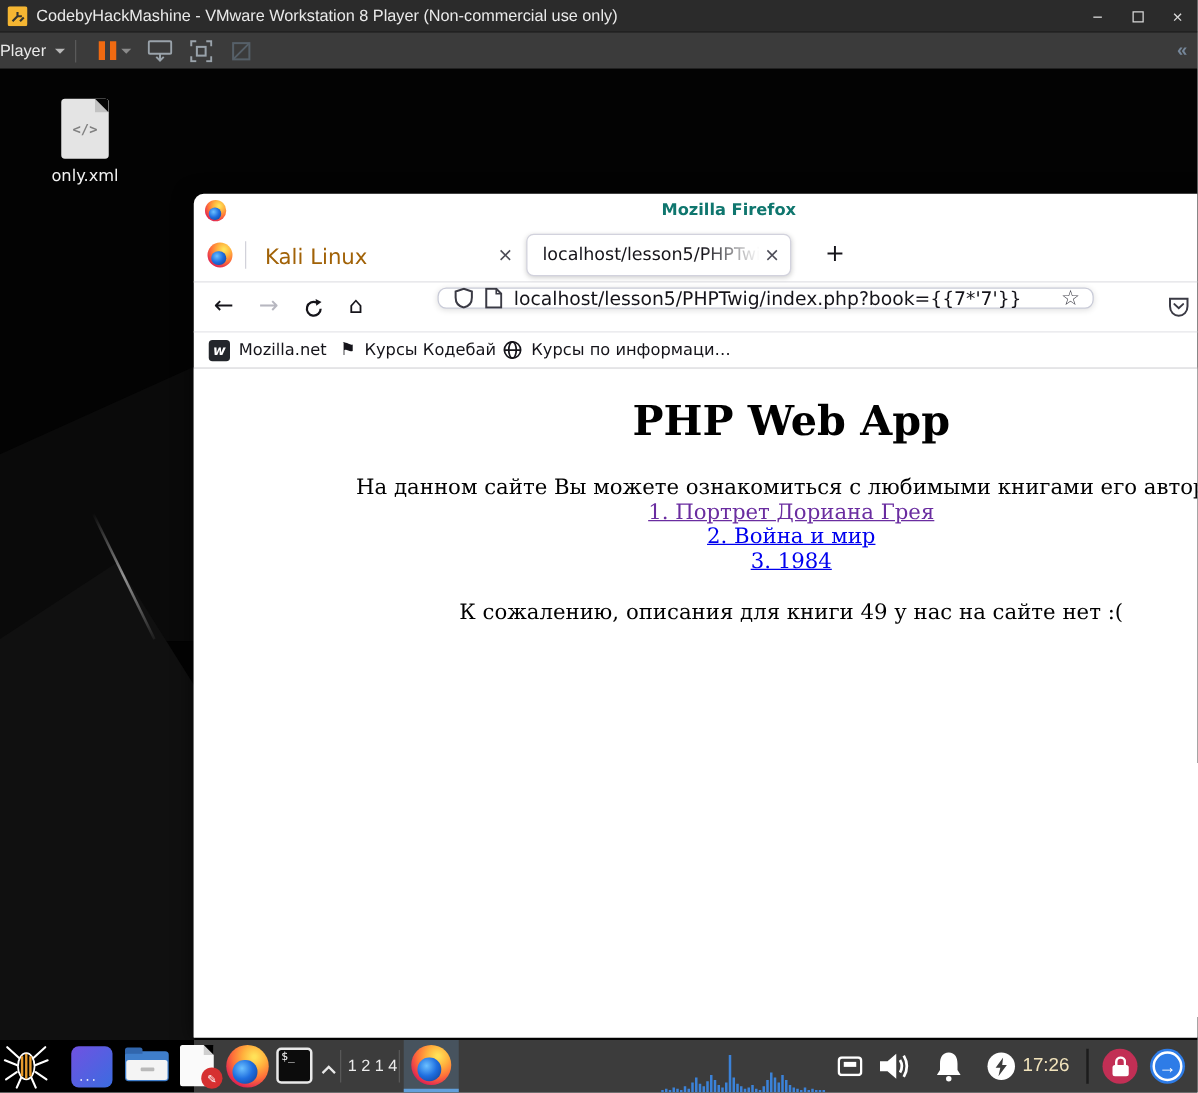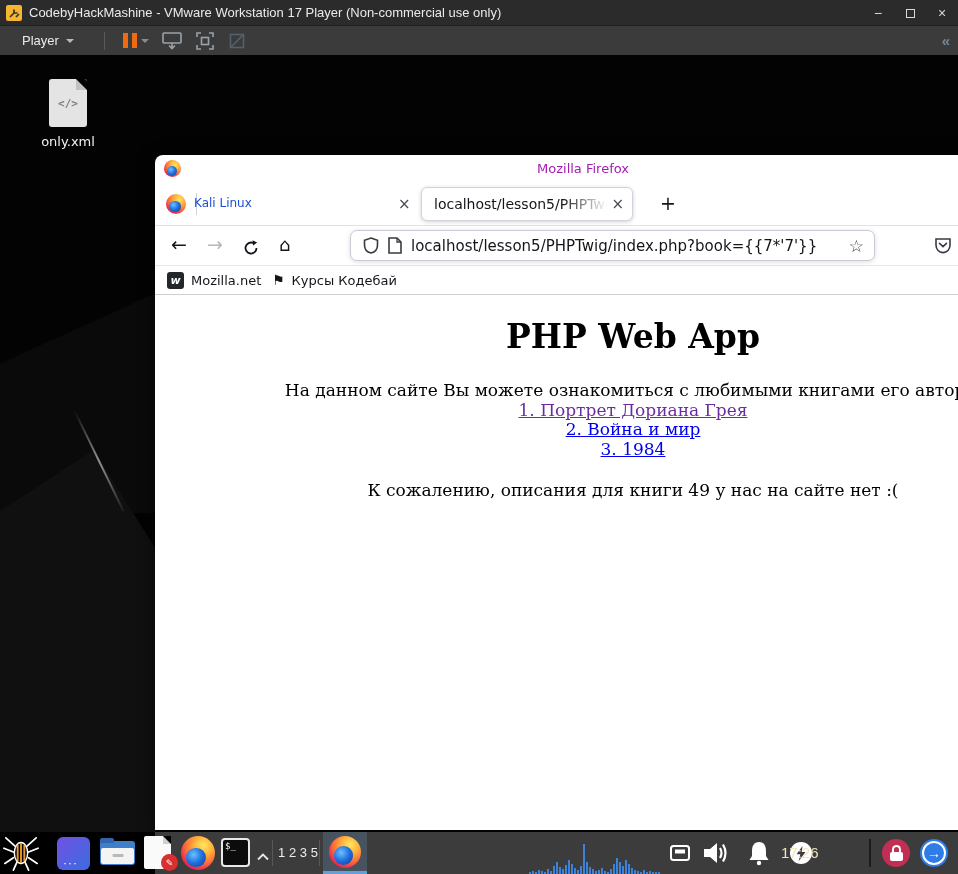--- a/index.html
+++ b/index.html
@@ -7,21 +7,21 @@
   body { position:relative; overflow:hidden; background:#000; font-family:"Liberation Sans",sans-serif; }
 
   
   .vm-titlebar { position:absolute; top:0; left:0; width:958px; height:26px; background:#2b2b2b; display:flex; align-items:center; gap:7px; padding-left:6px; border-bottom:1px solid #1f1f1f; }
   .vm-title { color:#eaeaea; font-size:13px; white-space:nowrap; }
   .vm-controls { position:absolute; right:0; top:0; height:26px; display:flex; }
   .vm-btn { width:32px; height:26px; display:flex; align-items:center; justify-content:center; color:#d9d9d9; font-size:14px; }
   .vm-max-box { width:9px; height:9px; border:1.5px solid #d9d9d9; }
 
   .vm-toolbar { position:absolute; top:26px; left:0; width:958px; height:29px; background:#3b3b3b; display:flex; align-items:center; }
-  .player-menu { display:flex; align-items:center; gap:7px; color:#eaeaea; font-size:13px; padding:0 22px; height:100%; }
+  .player-menu { display:flex; align-items:center; gap:7px; color:#eaeaea; font-size:13px; padding:0 0; height:100%; }
   .caret-down { width:0; height:0; border-left:4px solid transparent; border-right:4px solid transparent; border-top:4px solid #b9b9b9; }
   .vm-sep { width:1px; height:18px; background:#5a5a5a; margin:0 8px; }
   .pause-icon { display:flex; gap:4px; margin:0 4px 0 10px; }
   .pause-icon i { display:block; width:5px; height:15px; background:#f06a11; }
   .vm-tool { margin:0 7px; display:flex; align-items:center; }
   .vm-collapse { position:absolute; right:10px; color:#76879a; font-size:15px; font-weight:bold; letter-spacing:-2px; }
 
   
   .guest { position:absolute; top:55px; left:0; width:958px; height:777px; background:#030303; overflow:hidden; }
   .facet-a { position:absolute; left:0; top:238px; width:156px; height:220px; background:#0a0a0a; clip-path:polygon(0 32%,100% 0,100% 100%,0 100%); }
@@ -34,40 +34,40 @@
   .file-glyph { position:absolute; inset:0; display:flex; align-items:center; justify-content:center; color:#808080; font-weight:bold; font-size:11px; font-family:"DejaVu Sans Mono",monospace; }
   .file-label { margin-top:7px; color:#f2f2f2; font-size:13px; }
 
   
   .fx-window { position:absolute; left:155px; top:100px; width:956px; height:675px; background:#fff; border-radius:8px 8px 0 0; box-shadow:0 2px 16px rgba(0,0,0,.6); font-family:"DejaVu Sans",sans-serif; }
   .firefox-ball { border-radius:50%; background:radial-gradient(circle at 66% 28%, #ffe158 4%, #ffb13d 28%, #ff7139 52%, #e22850 76%, #99124e 96%); position:relative; overflow:hidden; }
   .firefox-ball::after { content:""; position:absolute; left:16%; top:34%; width:58%; height:58%; border-radius:50%; background:radial-gradient(circle at 38% 35%, #6cc1ff 0%, #1f6fe0 48%, #0f3a8c 100%); }
 
   .fx-titlebar { position:absolute; top:0; left:0; right:0; height:27px; }
   .fx-logo { position:absolute; left:9px; top:5px; width:17px; height:17px; }
-  .fx-title { position:absolute; left:428px; top:6px; transform:translateX(-50%); font-weight:normal; font-size:13px; color:#a21caf; }
+  .fx-title { position:absolute; left:428px; top:6px; transform:translateX(-50%); font-weight:bold; font-size:13px; color:#0f766e; }
 
   .fx-tabbar { position:absolute; top:27px; left:0; right:0; height:44px; border-bottom:1px solid #e2e2e6; }
   .fxview-icon { position:absolute; left:11px; top:12px; width:20px; height:20px; }
   .tab-sep { position:absolute; left:41px; top:11px; width:1px; height:22px; background:#d2d2da; }
-  .tab1-label { position:absolute; left:39px; top:14px; font-size:12px; color:#1d4ed8; }
+  .tab1-label { position:absolute; left:57px; top:14px; font-size:17px; color:#a16207; }
   .tab-close { font-size:15px; color:#4c4c57; }
   .tab1-close { position:absolute; left:243px; top:13px; }
   .tab2 { position:absolute; left:266px; top:5px; width:212px; height:34px; background:#fff; border:1px solid #d2d2dd; border-radius:6px; box-shadow:0 1px 4px rgba(0,0,0,.18); display:flex; align-items:center; padding:0 8px 0 12px; }
   .tab2-label { flex:1; font-size:14px; color:#15141a; white-space:nowrap; overflow:hidden;
     -webkit-mask-image:linear-gradient(90deg,#000 72%,transparent 98%); mask-image:linear-gradient(90deg,#000 72%,transparent 98%); }
   .newtab-btn { position:absolute; left:505px; top:10px; font-size:19px; color:#15141a; }
 
   .fx-navbar { position:absolute; top:71px; left:0; right:0; height:40px; border-bottom:1px solid #e6e6ea; }
   .nav-btn { position:absolute; top:7px; font-size:19px; color:#15141a; }
   .nav-back { left:16px; }
   .nav-fwd { left:52px; color:#b7b7c0; }
   .nav-reload { left:88px; top:12px; }
   .nav-home { left:124px; top:8px; font-size:18px; }
-  .urlbar { position:absolute; left:195px; top:4px; width:525px; height:31px; background:#fff; border:1px solid #c9cbd8; border-radius:7px; box-shadow:0 1px 5px rgba(0,0,0,.14); display:flex; align-items:center; gap:9px; padding:0 10px 0 12px; }
+  .urlbar { position:absolute; left:195px; top:4px; width:525px; height:17px; background:#fff; border:1px solid #c9cbd8; border-radius:7px; box-shadow:0 1px 5px rgba(0,0,0,.14); display:flex; align-items:center; gap:9px; padding:0 10px 0 12px; }
   .url-text { flex:1; font-size:15px; color:#15141a; white-space:nowrap; overflow:hidden; }
   .star-btn { font-size:17px; color:#45454f; }
   .pocket-btn { position:absolute; left:778px; top:9px; }
 
   .fx-bookmarks { position:absolute; top:111px; left:0; right:0; height:29px; border-bottom:1px solid #cfcfd4; font-size:13px; color:#15141a; }
   .bm { position:absolute; top:0; height:28px; display:flex; align-items:center; gap:7px; }
   .bm1 { left:12px; } .bm2 { left:117px; } .bm3 { left:247px; }
   .codeby-fav { width:17px; height:17px; background:#23262b; border-radius:3px; color:#fff; font-size:11px; font-weight:bold; font-style:italic; display:flex; align-items:center; justify-content:center; }
   .flag-fav { font-size:14px; color:#15141a; }
 
@@ -99,40 +99,40 @@
   .tb-sep { width:1px; height:26px; background:#585858; top:8px; }
   .sep-a { left:272px; } .sep-b { left:319px; }
   .workspaces { left:276px; top:13px; width:44px; text-align:center; color:#ececec; font-size:13px; }
   .fx-task { left:323px; top:0; width:44px; height:42px; background:#47535e; border-bottom:3px solid #62a0dc; display:flex; align-items:center; justify-content:center; }
   .fx-task .firefox-ball { width:32px; height:32px; }
   .net-graph { left:528px; top:2px; }
   .display-icon { left:670px; top:13px; }
   .speaker-icon { left:704px; top:9px; }
   .bell-icon { left:747px; top:8px; }
   .power-icon { left:790px; top:10px; width:22px; height:22px; background:#fff; border-radius:50%; display:flex; align-items:center; justify-content:center; }
-  .clock { left:781px; top:12px; font-size:15px; color:#f2e4bc; }
+  .clock { left:818px; top:12px; font-size:15px; color:#f2e4bc; }
   .sep-dark { left:869px; top:7px; width:2px; height:28px; background:#1c1c1c; }
   .lock-btn { left:882px; top:7px; width:28px; height:28px; border-radius:50%; background:#c22f55; }
   .padlock-shackle { position:absolute; left:10px; top:6px; width:9px; height:8px; border:2px solid #fff; border-bottom:none; border-radius:5px 5px 0 0; }
   .padlock-body { position:absolute; left:8px; top:13px; width:13px; height:9px; background:#fff; border-radius:2px; }
   .logout-btn { left:920px; top:7px; width:28px; height:28px; border-radius:50%; background:#2e7ce7; display:flex; align-items:center; justify-content:center; color:#fff; font-size:14px; font-weight:bold; }
   .logout-btn::before { content:""; position:absolute; inset:2px; border:2px solid #fff; border-radius:50%; }
 </style>
 </head>
 <body>
 
 <div class="vm-titlebar">
   <svg width="16" height="16" viewBox="0 0 16 16">
       <rect width="16" height="16" rx="2" fill="#f5b632"></rect>
       <g stroke="#35342f" stroke-width="1.7" fill="none">
         <path d="M4 12 L8 8 M8 8 L8 4.5 M8 8 L11.5 8"></path>
         <path d="M10 12 l3 -3"></path>
       </g>
     </svg>
-  <span class="vm-title">CodebyHackMashine - VMware Workstation 17 Player (Non-commercial use only)</span>
+  <span class="vm-title">CodebyHackMashine - VMware Workstation 8 Player (Non-commercial use only)</span>
   <div class="vm-controls">
     <span class="vm-btn">−</span>
     <span class="vm-btn">
         <i class="vm-max-box"></i>
       </span>
     <span class="vm-btn">×</span>
   </div>
 </div>
 
 <div class="vm-toolbar">
@@ -234,20 +234,30 @@
     </div>
 
     <div class="fx-bookmarks">
       <div class="bm bm1">
         <span class="codeby-fav">w</span>
         <span>Mozilla.net</span>
       </div>
       <div class="bm bm2">
         <span class="flag-fav">⚑</span>
         <span>Курсы Кодебай</span>
+      </div>
+      <div class="bm bm3">
+        <svg width="16" height="16" viewBox="0 0 16 16">
+            <g fill="none" stroke="#15141a" stroke-width="1.4">
+              <circle cx="8" cy="8" r="6.5"></circle>
+              <ellipse cx="8" cy="8" rx="3" ry="6.5"></ellipse>
+              <path d="M1.5 8 H14.5"></path>
+            </g>
+          </svg>
+        <span>Курсы по информаци…</span>
       </div>
     </div>
 
     <div class="fx-content">
       <h1 class="page-heading">PHP Web App</h1>
       <div class="page-intro">На данном сайте Вы можете ознакомиться с любимыми книгами его автора:</div>
       <a class="book-link link-visited">1. Портрет Дориана Грея</a>
       <a class="book-link link-new">2. Война и мир</a>
       <a class="book-link link-new">3. 1984</a>
       <div class="page-message">К сожалению, описания для книги 49 у нас на сайте нет :(</div>
@@ -287,21 +297,21 @@
     <span class="editor-badge">✎</span>
   </span>
   <span class="tb fx-launch firefox-ball"></span>
   <span class="tb terminal">$_</span>
   <span class="tb chev-up">
     <svg width="12" height="8" viewBox="0 0 12 8">
         <polyline points="1,6.5 6,1.5 11,6.5" stroke="#e8e8e8" stroke-width="1.8" fill="none"></polyline>
       </svg>
   </span>
   <i class="tb tb-sep sep-a"></i>
-  <span class="tb workspaces">1 2 3 5</span>
+  <span class="tb workspaces">1 2 1 4</span>
   <i class="tb tb-sep sep-b"></i>
   <span class="tb fx-task">
       <i class="firefox-ball"></i>
     </span>
 
   <svg class="tb net-graph" width="134" height="40" viewBox="0 0 134 40">
     <path stroke="#3b82d8" stroke-width="2" d="M2 40 v-2 M5 40 v-3 M8 40 v-2 M11 40 v-4 M14 40 v-3 M17 40 v-2 M20 40 v-5 M23 40 v-3 M26 40 v-8 M29 40 v-12 M32 40 v-7 M35 40 v-5 M38 40 v-9 M41 40 v-14 M44 40 v-10 M47 40 v-6 M50 40 v-4 M53 40 v-8 M56 40 v-30 M59 40 v-12 M62 40 v-7 M65 40 v-5 M68 40 v-3 M71 40 v-4 M74 40 v-6 M77 40 v-3 M80 40 v-2 M83 40 v-5 M86 40 v-10 M89 40 v-16 M92 40 v-12 M95 40 v-8 M98 40 v-14 M101 40 v-10 M104 40 v-6 M107 40 v-4 M110 40 v-3 M113 40 v-2 M116 40 v-4 M119 40 v-2 M122 40 v-3 M125 40 v-2 M128 40 v-2 M131 40 v-2"></path>
   </svg>
 
   <span class="tb display-icon">

